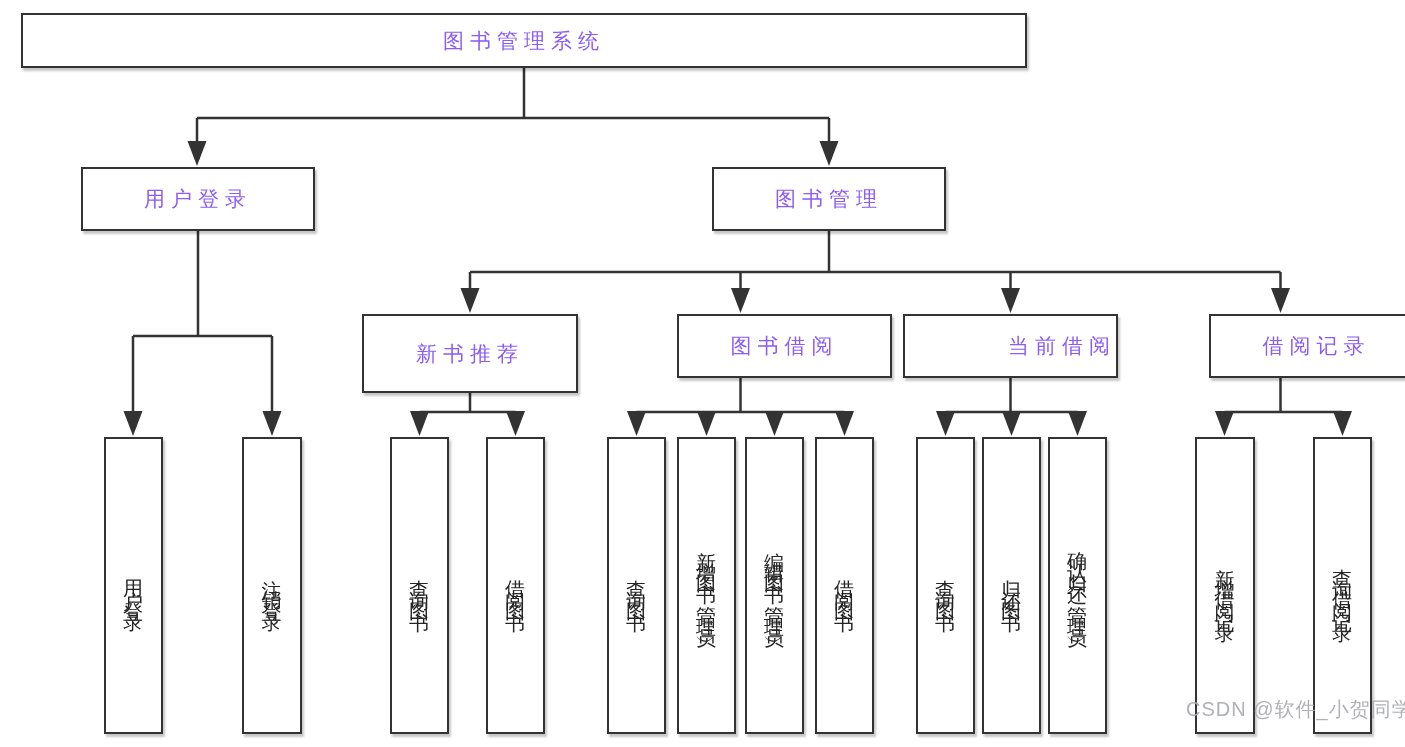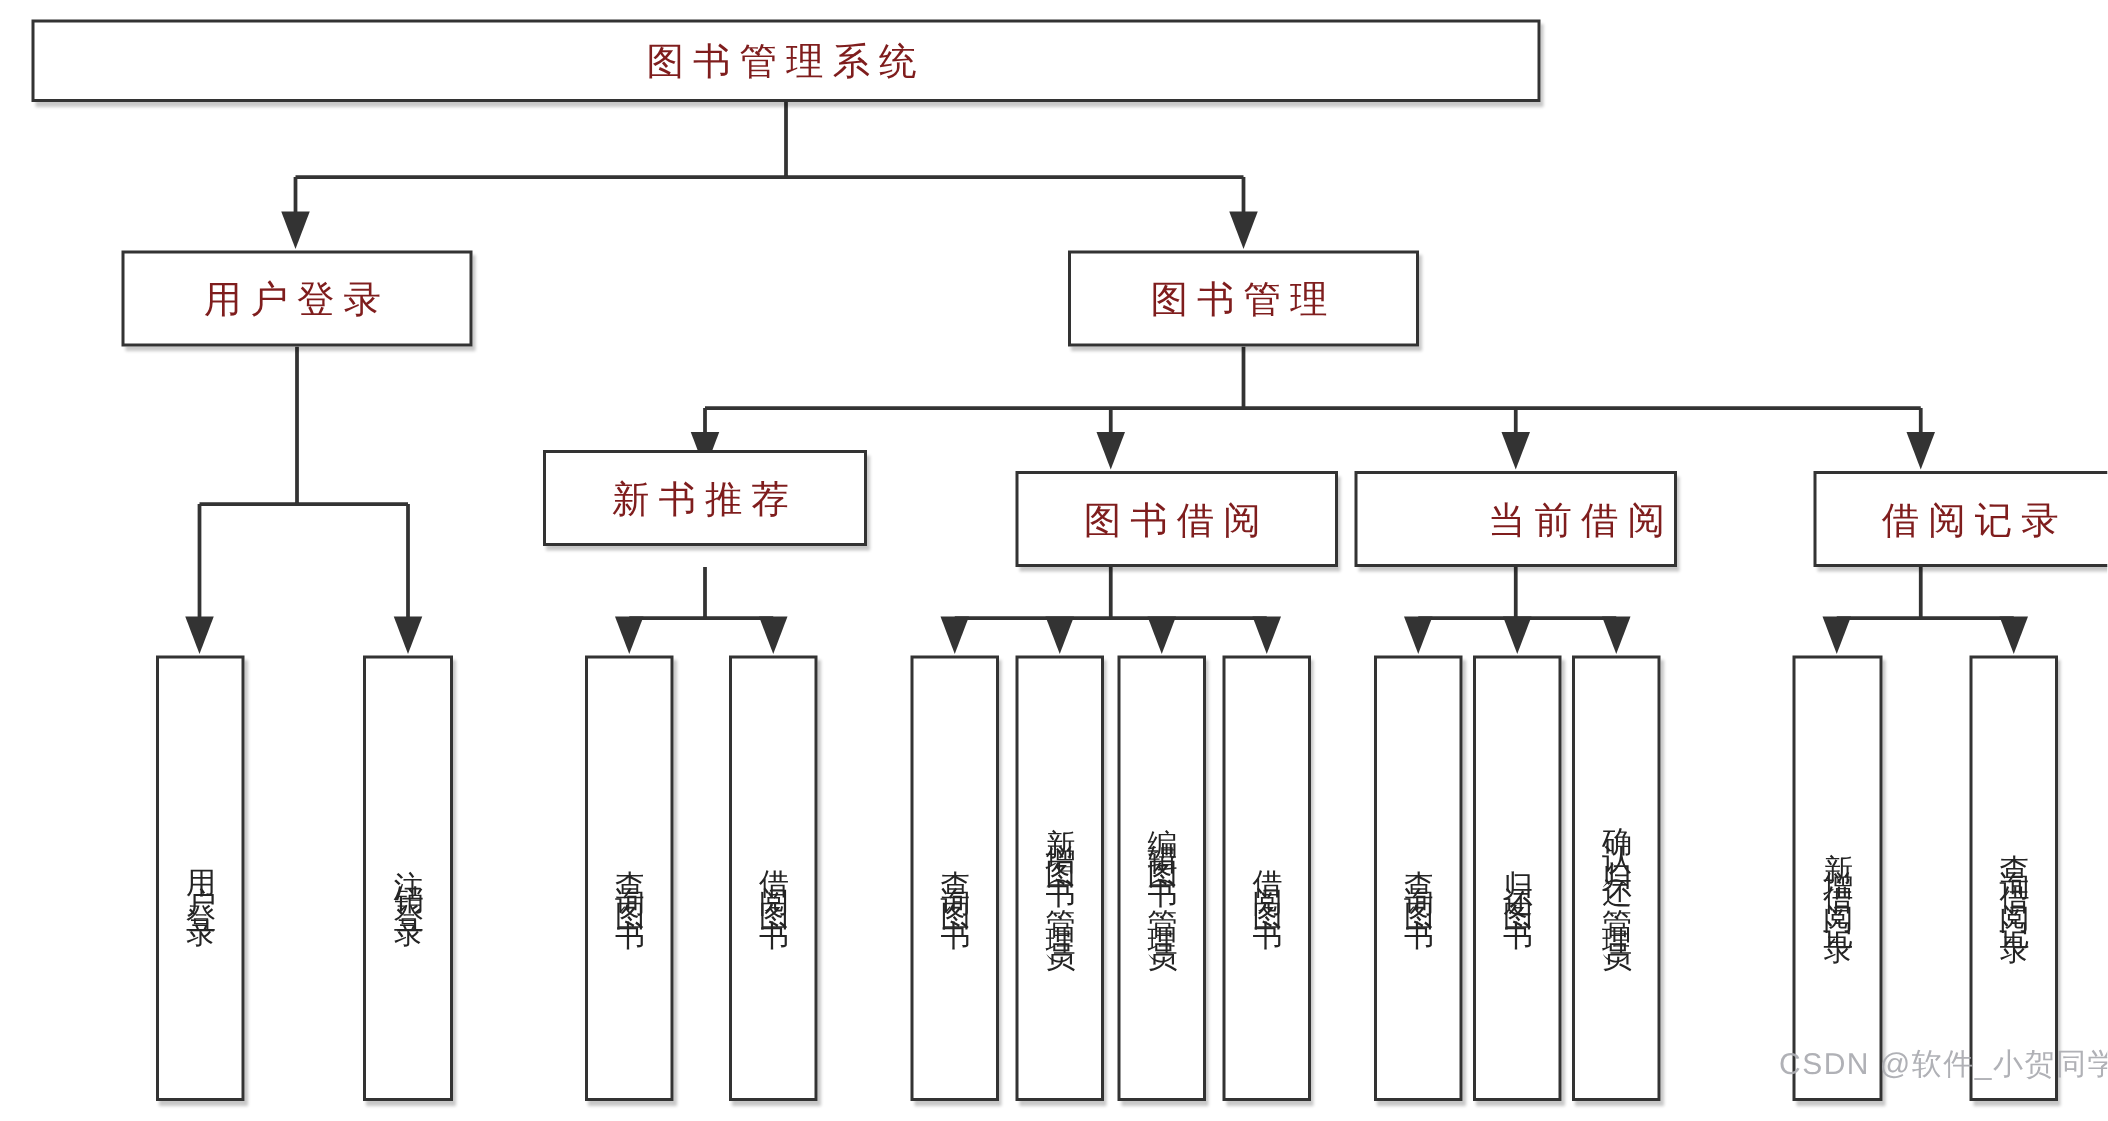--- a/index.html
+++ b/index.html
@@ -14,23 +14,23 @@
   .node {
     position:absolute;
     box-sizing:border-box;
     background:#ffffff;
     border:2.5px solid #333333;
     box-shadow:2px 3px 2px rgba(0,0,0,0.22);
     display:flex; align-items:center; justify-content:center;
     z-index:2;
   }
   .hlabel {
-    font-size:25px;
+    font-size:21px;
     letter-spacing:6px;
-    color:#7f1d1d;
+    color:#8b5cf6;
     white-space:nowrap;
   }
   .vlabel {
     writing-mode:vertical-rl;
     text-orientation:mixed;
     font-size:20px;
     letter-spacing:11px;
     line-height:1.1;
     color:#242424;
   }
@@ -105,21 +105,21 @@
     <span class="hlabel">图书管理系统</span>
   </div>
 
   <div class="node" style="left:81px;top:167px;width:234px;height:64px;">
     <span class="hlabel">用户登录</span>
   </div>
   <div class="node" style="left:712px;top:167px;width:234px;height:64px;">
     <span class="hlabel">图书管理</span>
   </div>
 
-  <div class="node" style="left:362px;top:300px;width:216px;height:64px;text-align:center;">
+  <div class="node" style="left:362px;top:314px;width:216px;height:79px;text-align:center;">
     <span class="hlabel">新书推荐</span>
   </div>
   <div class="node" style="left:633px;top:314px;width:215px;height:64px;margin-left:44px;">
     <span class="hlabel">图书借阅</span>
   </div>
   <div class="node" style="left:903px;top:314px;width:215px;height:64px;justify-content:flex-end;">
     <span class="hlabel">当前借阅</span>
   </div>
   <div class="node" style="left:1209px;top:314px;width:215px;height:64px;">
     <span class="hlabel">借阅记录</span>

